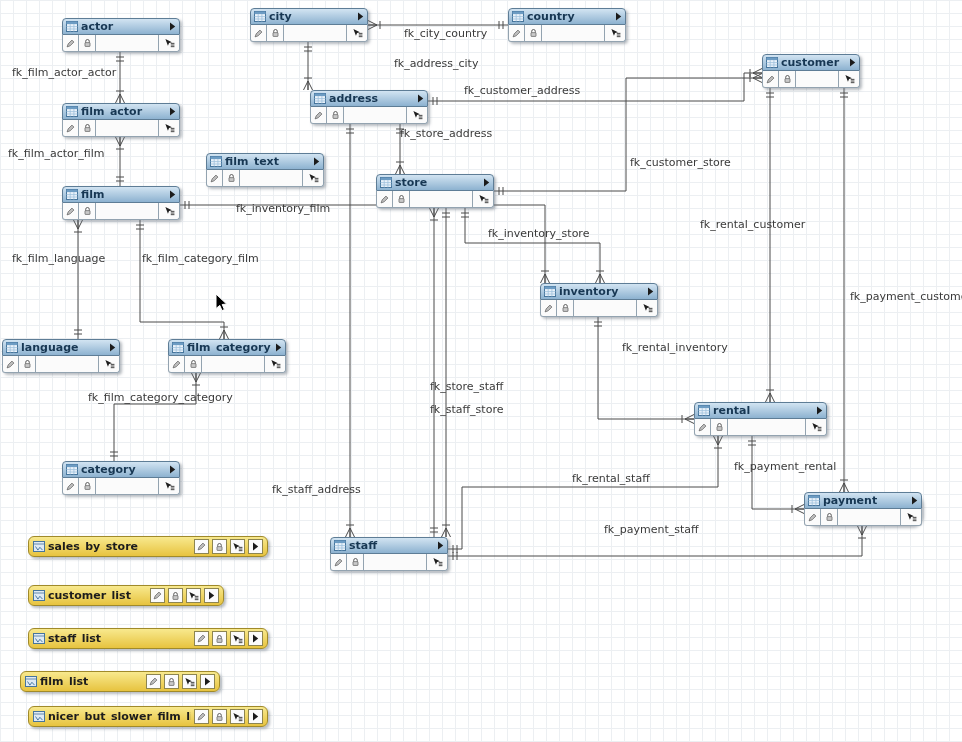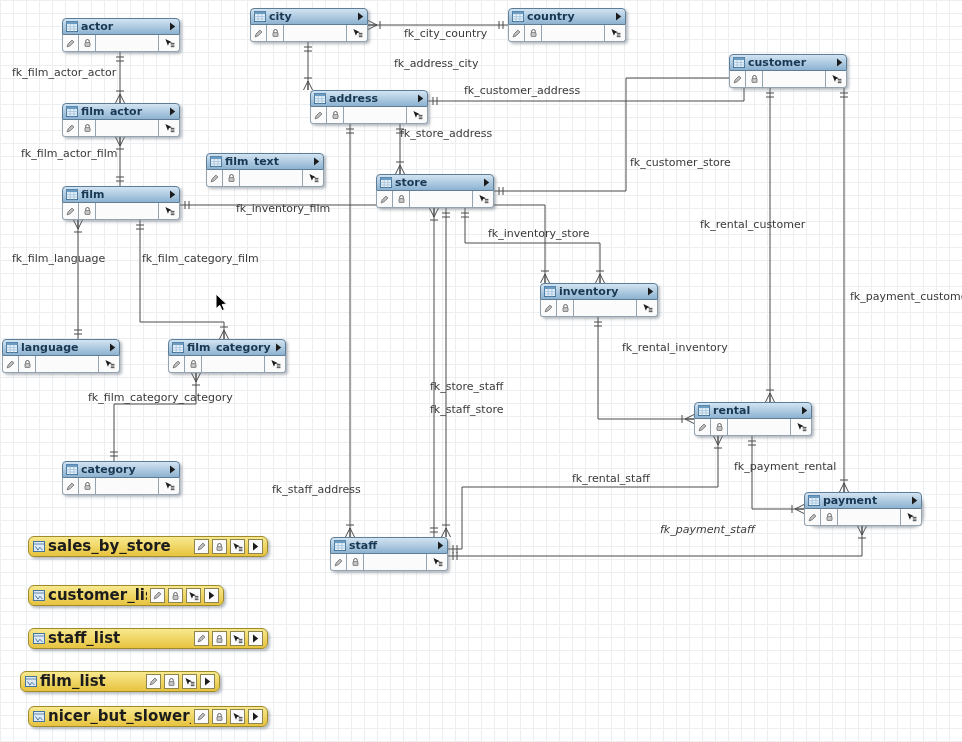--- a/index.html
+++ b/index.html
@@ -42,21 +42,21 @@
   .t-cur{width:21px;border-bottom-right-radius:3px;}
   
   .view-node{
     position:absolute;z-index:3;height:21px;box-sizing:border-box;
     display:flex;align-items:center;gap:3px;padding:0 4px;
     background:linear-gradient(#f8e98e,#e7c33f);
     border:1px solid #a08a2a;border-radius:6px;
     box-shadow:2px 2px 3px rgba(110,120,130,.5);
   }
   .v-title{
-    flex:1;font-size:15px;font-weight:bold;color:#1c1c1c;line-height:1;
+    flex:1;font-size:11px;font-weight:bold;color:#1c1c1c;line-height:1;
     white-space:nowrap;overflow:hidden;
   }
   .v-cell{
     display:flex;align-items:center;justify-content:center;
     width:15px;height:15px;box-sizing:border-box;flex:none;
     background:#fbfbfb;border:1px solid #8d8550;
   }
   .mouse-cursor{position:absolute;z-index:10;}
 </style>
 </head>
@@ -394,21 +394,21 @@
         </span>
         <span class="t-cell t-fill"></span>
         <span class="t-cell t-cur">
           <svg width="11" height="10" viewBox="0 0 12 10">
             <path d="M1.5 0.6l2.8 7.4 1.2-2.9 3.2-0.9z" fill="#1e1e1e"></path>
             <path d="M7.4 5.4h4M7.4 7.2h4M7.4 9h4" stroke="#1e1e1e" stroke-width="0.9" fill="none"></path>
           </svg>
         </span>
       </div>
     </div>
-    <div class="table-node" style="left: 729px; top: 54px; width: 118px;">
+    <div class="table-node" style="left: 762px; top: 54px; width: 98px;">
       <div class="t-header">
         <span class="t-icon"><svg width="12" height="11" viewBox="0 0 12 11">
             <rect x="0.5" y="0.5" width="11" height="10" fill="#eaf2fa" stroke="#46759c"></rect>
             <rect x="0.5" y="0.5" width="11" height="2.6" fill="#6d9cc3"></rect>
             <path d="M4.2 3.1v7.4 M7.9 3.1v7.4 M0.5 5.6h11 M0.5 8h11" stroke="#9dc0dc" stroke-width="0.8" fill="none"></path>
           </svg></span>
         <span class="t-title">customer</span>
         <span class="t-arrow">
           <svg width="7" height="9" viewBox="0 0 7 9">
             <path d="M1 0.5L6.2 4.5 1 8.5Z" fill="#1b1b1b"></path>
@@ -709,21 +709,21 @@
         </span>
         <span class="t-cell t-fill"></span>
         <span class="t-cell t-cur">
           <svg width="11" height="10" viewBox="0 0 12 10">
             <path d="M1.5 0.6l2.8 7.4 1.2-2.9 3.2-0.9z" fill="#1e1e1e"></path>
             <path d="M7.4 5.4h4M7.4 7.2h4M7.4 9h4" stroke="#1e1e1e" stroke-width="0.9" fill="none"></path>
           </svg>
         </span>
       </div>
     </div>
-    <div class="table-node" style="left: 694px; top: 402px; width: 118px;">
+    <div class="table-node" style="left: 694px; top: 402px; width: 133px;">
       <div class="t-header">
         <span class="t-icon"><svg width="12" height="11" viewBox="0 0 12 11">
             <rect x="0.5" y="0.5" width="11" height="10" fill="#eaf2fa" stroke="#46759c"></rect>
             <rect x="0.5" y="0.5" width="11" height="2.6" fill="#6d9cc3"></rect>
             <path d="M4.2 3.1v7.4 M7.9 3.1v7.4 M0.5 5.6h11 M0.5 8h11" stroke="#9dc0dc" stroke-width="0.8" fill="none"></path>
           </svg></span>
         <span class="t-title">rental</span>
         <span class="t-arrow">
           <svg width="7" height="9" viewBox="0 0 7 9">
             <path d="M1 0.5L6.2 4.5 1 8.5Z" fill="#1b1b1b"></path>
@@ -1004,32 +1004,32 @@
         <svg width="7" height="9" viewBox="0 0 7 9">
           <path d="M1 0.5L6.2 4.5 1 8.5Z" fill="#1b1b1b"></path>
         </svg>
       </span>
     </div>
     <span class="edge-label" style="left: 12px; top: 67px;">fk_film_actor_actor</span>
     <span class="edge-label" style="left: 404px; top: 28px;">fk_city_country</span>
     <span class="edge-label" style="left: 374px; top: 58px; margin-left: 20px;">fk_address_city</span>
     <span class="edge-label" style="left: 464px; top: 85px;">fk_customer_address</span>
     <span class="edge-label" style="left: 630px; top: 120px; margin-top: 37px;">fk_customer_store</span>
-    <span class="edge-label" style="left: 21px; top: 148px; text-align: right;">fk_film_actor_film</span>
+    <span class="edge-label" style="left: 8px; top: 148px; text-align: right;">fk_film_actor_film</span>
     <span class="edge-label" style="left: 400px; top: 128px;">fk_store_address</span>
     <span class="edge-label" style="left: 236px; top: 203px;">fk_inventory_film</span>
     <span class="edge-label" style="left: 488px; top: 228px;">fk_inventory_store</span>
     <span class="edge-label" style="left: 700px; top: 219px;">fk_rental_customer</span>
     <span class="edge-label" style="left: 12px; top: 253px;">fk_film_language</span>
     <span class="edge-label" style="left: 142px; top: 253px;">fk_film_category_film</span>
     <span class="edge-label" style="left: 850px; top: 291px;">fk_payment_customer</span>
     <span class="edge-label" style="left: 622px; top: 342px;">fk_rental_inventory</span>
     <span class="edge-label" style="left: 430px; top: 381px;">fk_store_staff</span>
     <span class="edge-label" style="left: 430px; top: 404px;">fk_staff_store</span>
     <span class="edge-label" style="left: 88px; top: 392px;">fk_film_category_category</span>
     <span class="edge-label" style="left: 572px; top: 473px;">fk_rental_staff</span>
     <span class="edge-label" style="left: 734px; top: 461px;">fk_payment_rental</span>
     <span class="edge-label" style="left: 272px; top: 484px;">fk_staff_address</span>
-    <span class="edge-label" style="left: 660px; top: 524px; font-style: italic;">fk_payment_staff</span>
+    <span class="edge-label" style="left: 604px; top: 524px;">fk_payment_staff</span>
     <div class="mouse-cursor" style="left: 215px; top: 293px;"><svg width="14" height="20" viewBox="0 0 14 20">
         <path d="M1 1L1 15.5 4.8 12.4 7 17.6 9.4 16.5 7.2 11.5 11.6 11Z" fill="#000" stroke="#fff" stroke-width="1"></path>
       </svg></div>
   </div>
 
 </body></html>

